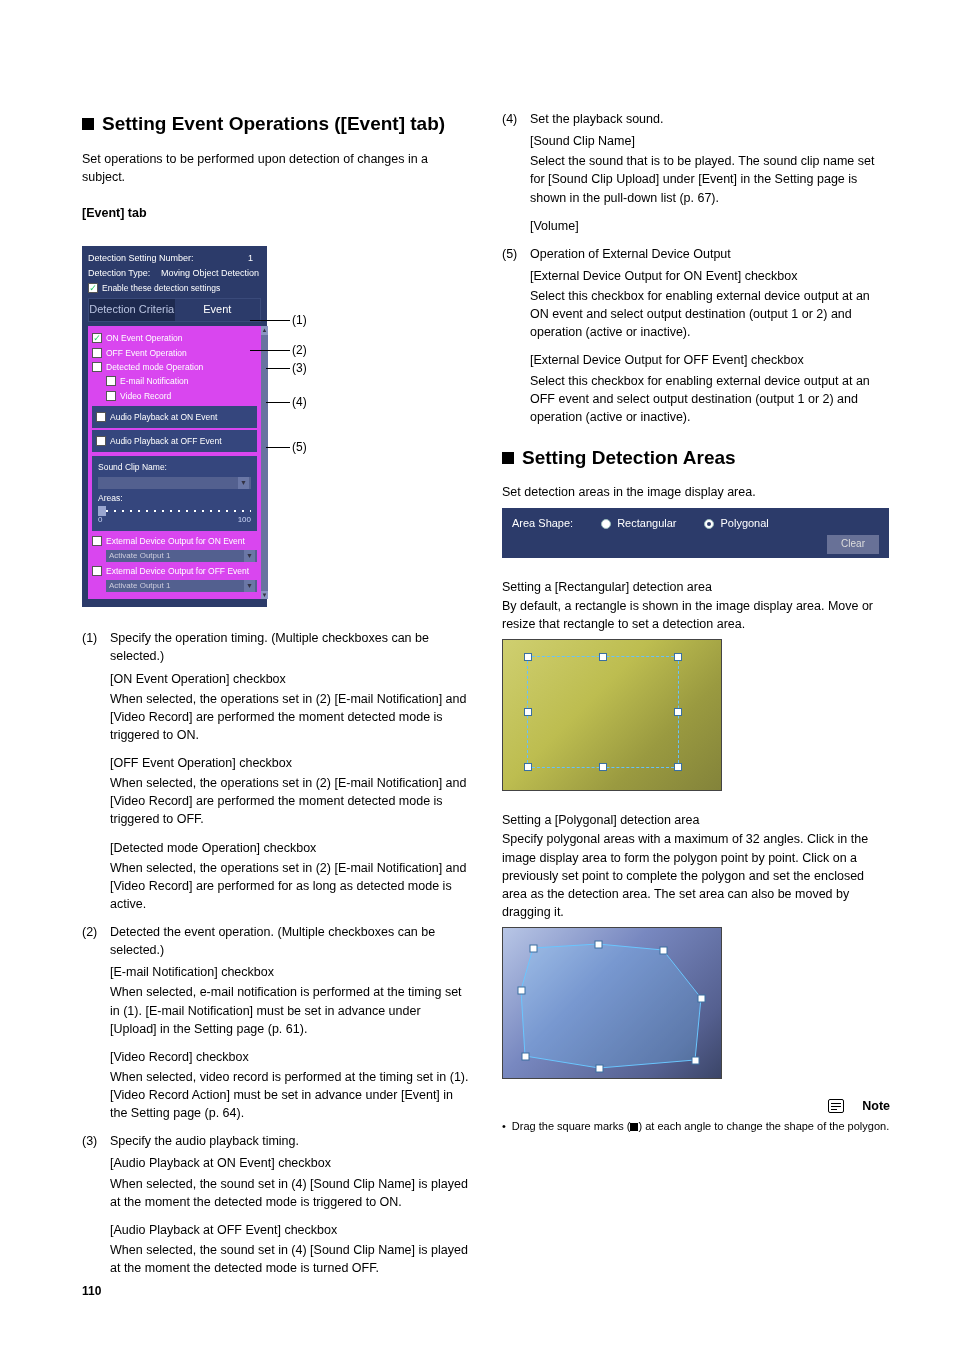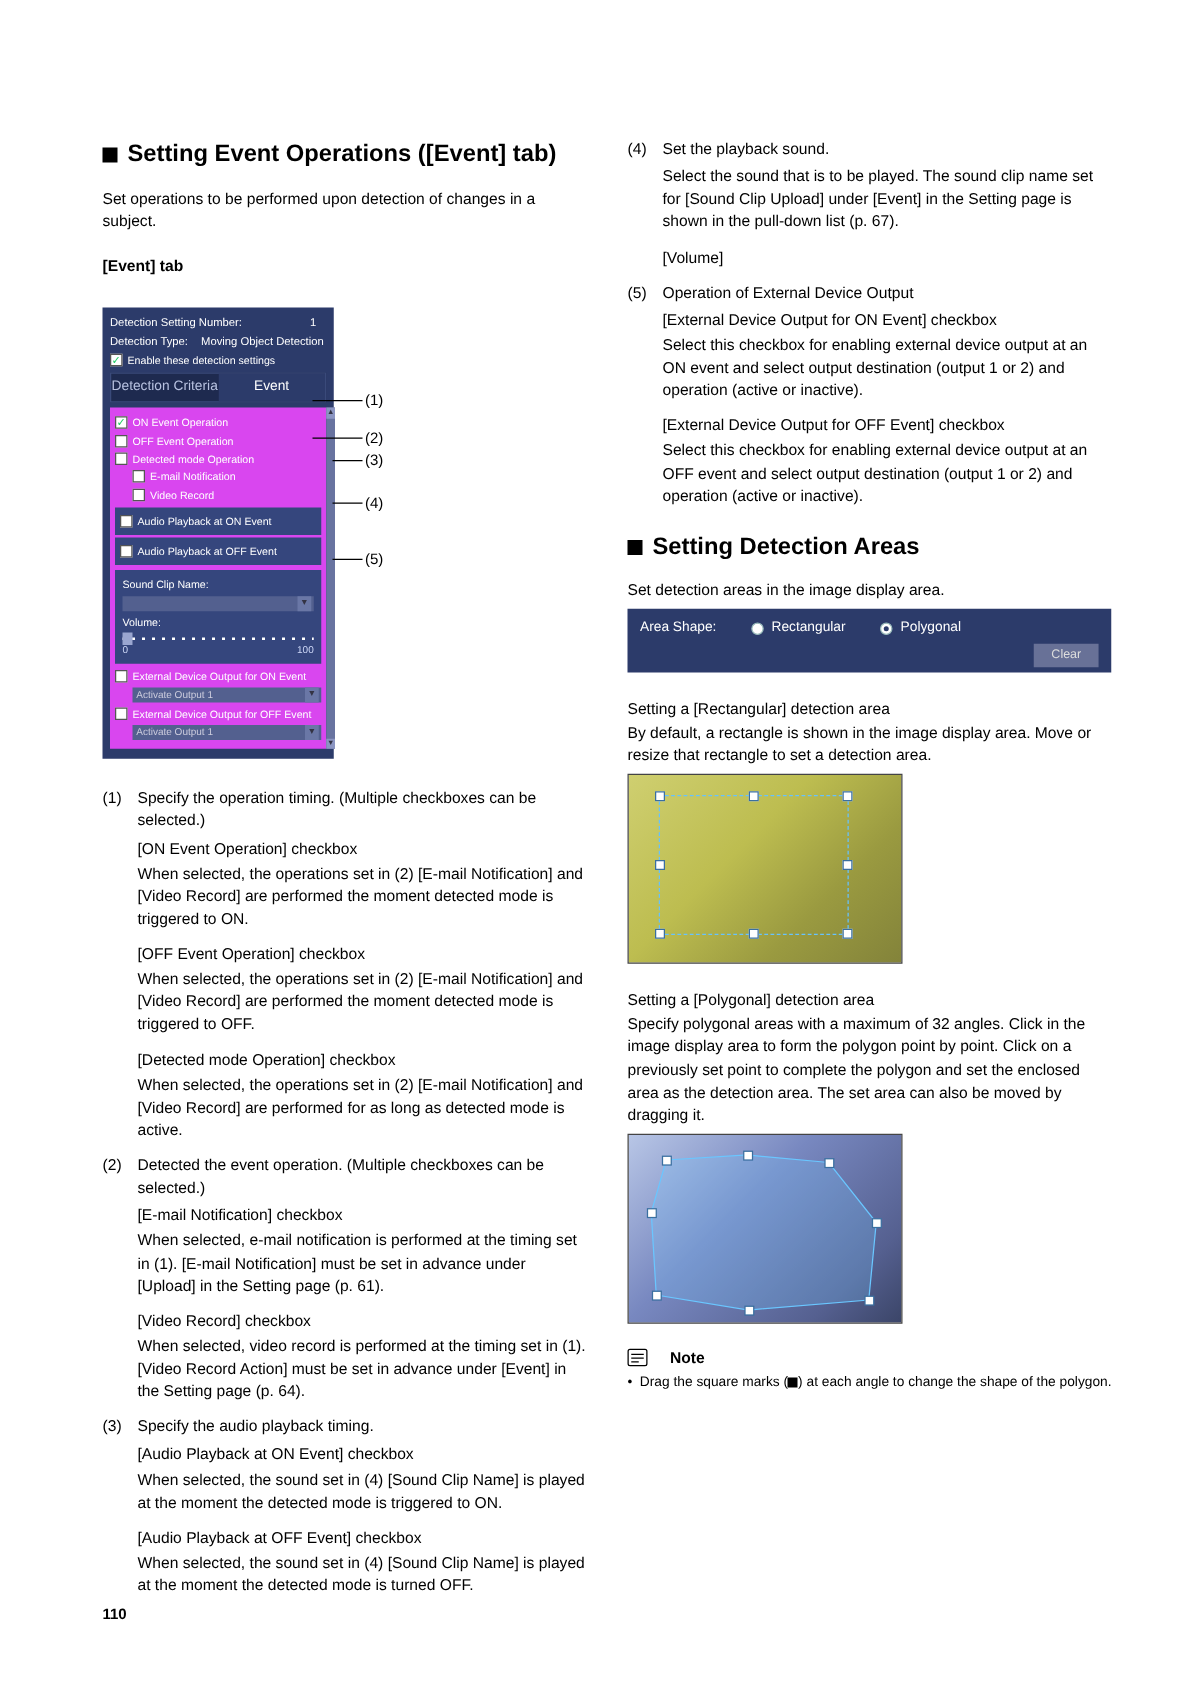--- a/index.html
+++ b/index.html
@@ -154,21 +154,21 @@
   .imgph .hd {
     position:absolute; width:8px; height:8px; background:#fff; border:1px solid #3a6fa0;
   }
   .imgph2 {
     width: 220px; height: 152px; margin: 6px 0 18px 0;
     background: linear-gradient(135deg,#b8c6e6 0%,#7888c0 40%,#556090 80%,#3b4568 100%);
     position: relative; border: 1px solid #444;
   }
 
   .noteblk { margin-top: 6px; }
-  .notehdr { display:flex; align-items:center; gap:18px; font-weight:bold; margin-bottom:4px; }
+  .notehdr { display:flex; align-items:center; gap:18px; font-weight:bold; margin-bottom:4px;justify-content:flex-end; }
   .noteicon {
     width:16px; height:14px; border:1.5px solid #000; border-radius:2px;
     display:inline-flex; align-items:center; justify-content:center;
   }
   .noteicon span { display:block; width:10px; height:7px;
     background: linear-gradient(#000,#000) 0 0/10px 1.2px no-repeat,
                 linear-gradient(#000,#000) 0 3px/10px 1.2px no-repeat,
                 linear-gradient(#000,#000) 0 6px/6px 1.2px no-repeat;
   }
   .bullet { display:flex; gap:6px; font-size:11px; }
@@ -238,21 +238,21 @@
             </div>
             <div class="divider-box" style="margin-top:0">
               <div class="panel-cb">
                   <span class="cb"></span>
                   <span class="cbl">Audio Playback at OFF Event</span>
                 </div>
             </div>
             <div class="soundbox">
               <div>Sound Clip Name:</div>
               <div class="dropdown"></div>
-              <div>Volume:</div>
+              <div>Areas:</div>
               <div class="slider"></div>
               <div class="slider-labels">
                   <span>0</span>
                   <span>100</span>
                 </div>
             </div>
             <div class="panel-cb">
                 <span class="cb"></span>
                 <span class="cbl">External Device Output for ON Event</span>
               </div>
@@ -331,20 +331,21 @@
     </div>
   </div>
 
   <div class="col col-right">
     <div class="num-block">
       <div class="num-row">
           <span class="num">(4)</span>
         <span class="txt">Set the playback sound.</span>
         </div>
       <div class="inner">
+        <p class="hdr">[Sound Clip Name]</p>
         <p>Select the sound that is to be played. The sound clip name set for [Sound Clip Upload] under [Event] in the Setting page is shown in the pull-down list (p. 67).</p>
       </div>
       <div class="inner">
         <p class="hdr">[Volume]</p>
       </div>
     </div>
     <div class="num-block">
       <div class="num-row">
           <span class="num">(5)</span>
         <span class="txt">Operation of External Device Output</span>

